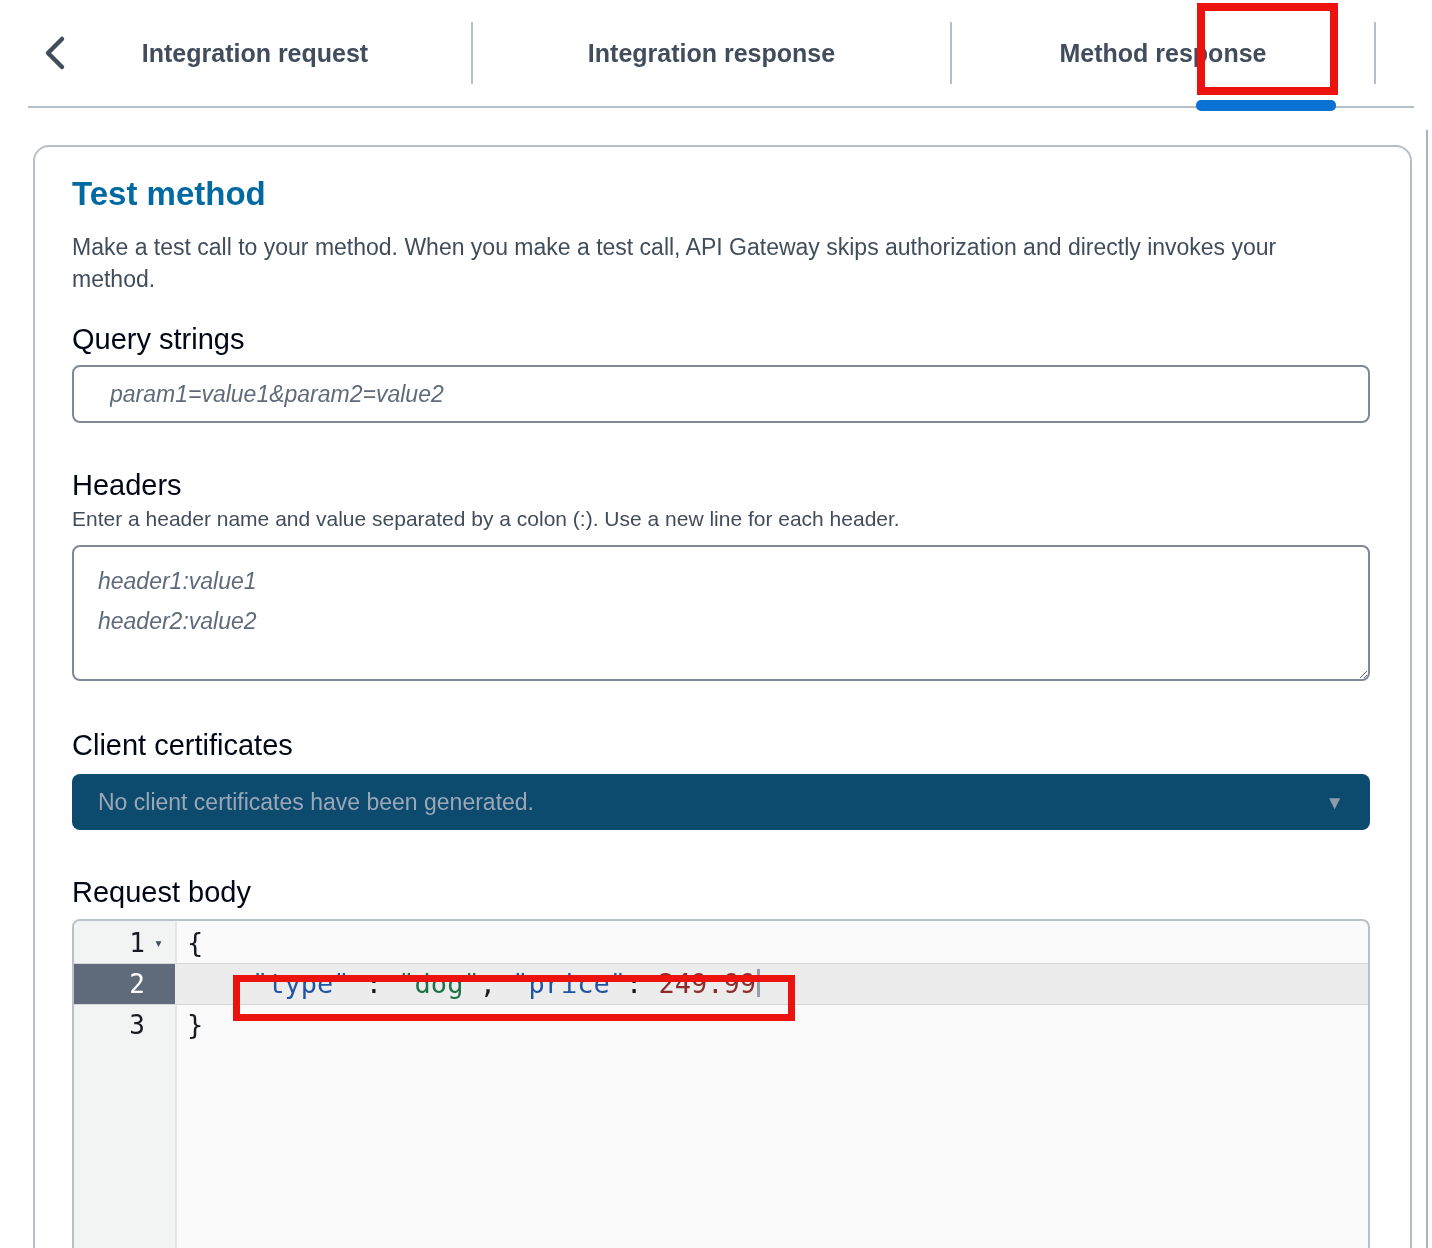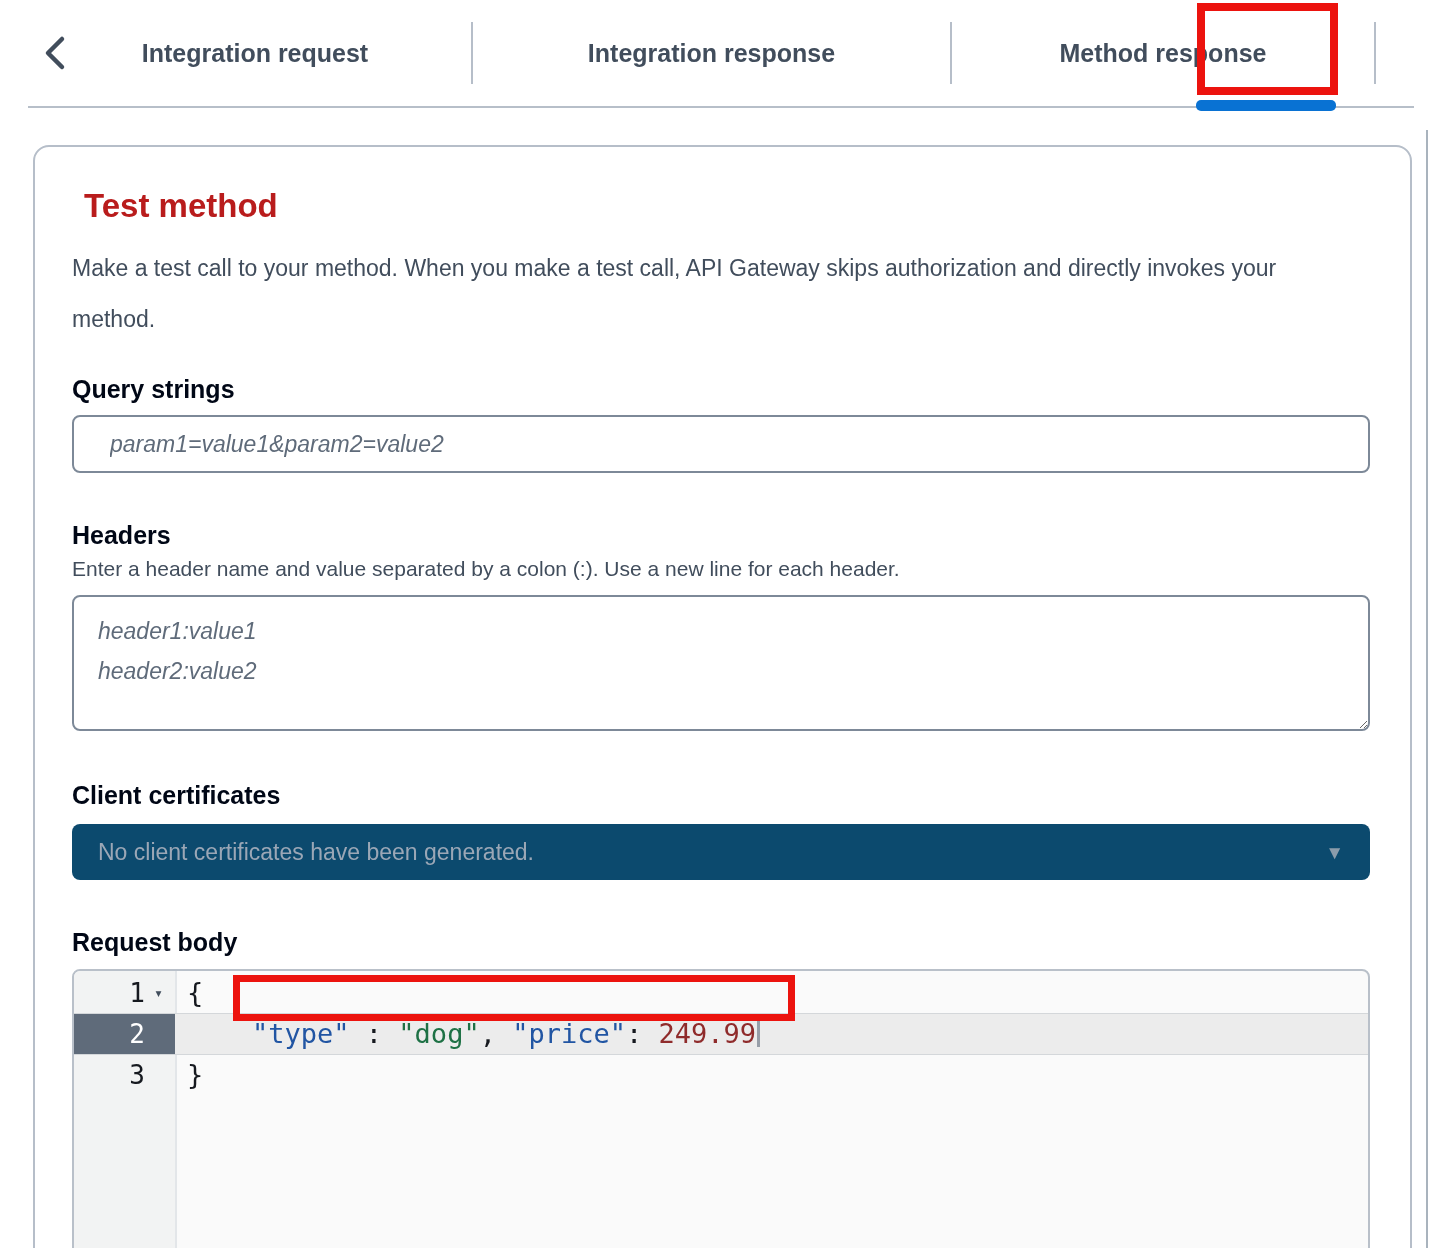--- a/index.html
+++ b/index.html
@@ -22,23 +22,23 @@
   .tab-divider { width:2px; height:62px; background:#b6bec9; }
   .tab-rule { position:absolute; left:28px; top:106px; width:1386px; height:2px; background:#b7bfc9; }
   .active-underline { position:absolute; left:1196px; top:100px; width:140px; height:11px;
     border-radius:5px; background:#0972d3; z-index:3; }
   .anno-tab-box { position:absolute; left:1197px; top:3px; width:141px; height:92px;
     border:8px solid #ec130e; z-index:4; pointer-events:none; }
 
   
   .card { position:absolute; left:33px; top:145px; width:1379px; height:1160px;
     border:2px solid #b6bec9; border-radius:16px; padding:26px 41px 0 37px; overflow:hidden; background:#fff; }
-  .card h1 { margin:12px; font-size:33px; line-height:42px; font-weight:bold; color:#b91c1c; }
-  .card .desc { margin-top:16px; font-size:23px; line-height:51px; color:#414d5c; max-width:1250px; }
-  .field-label { margin-top:30px; font-size:25px; line-height:28px; font-weight:bold; color:#000716; }
+  .card h1 { margin:0; font-size:33px; line-height:42px; font-weight:bold; color:#0369a1; }
+  .card .desc { margin-top:16px; font-size:23px; line-height:32px; color:#414d5c; max-width:1250px; }
+  .field-label { margin-top:30px; font-size:29px; line-height:28px; font-weight:normal; color:#000716; }
   .field-label.mt-lg { margin-top:48px; }
   .field-label.mt-xl { margin-top:50px; }
   .hint { margin-top:6px; font-size:21px; line-height:27px; color:#414d5c; }
 
   .text-input, .text-area {
     display:block; width:1298px; border:2px solid #7d8998; border-radius:8px;
     font-family:"Liberation Sans", sans-serif; font-size:23px; color:#000716; outline:none; background:#fff;
   }
   .text-input { margin-top:12px; height:58px; padding:0 36px; }
   .text-area { margin-top:13px; height:136px; padding:14px 24px; line-height:40px; resize:vertical; }

